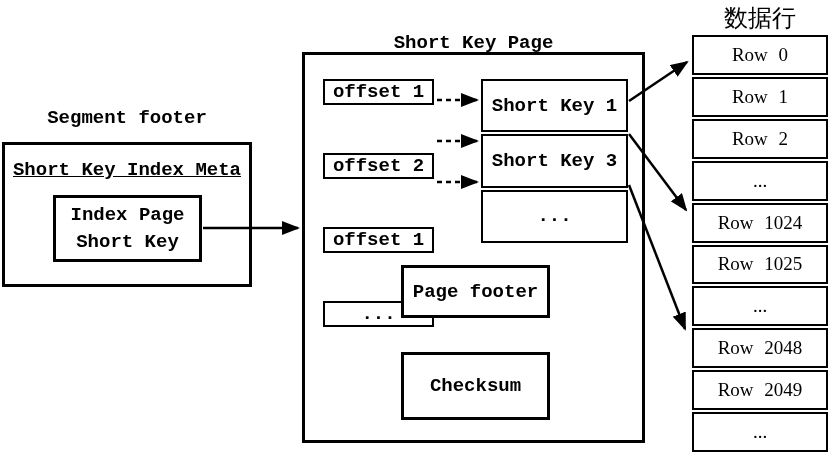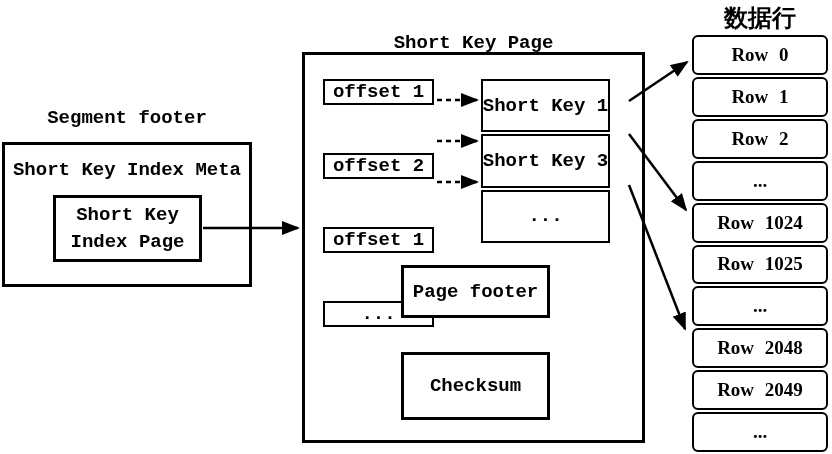--- a/index.html
+++ b/index.html
@@ -41,64 +41,63 @@
     border: 2px solid #000000;
     background: #ffffff;
     display: flex;
     align-items: center;
     justify-content: center;
     font-size: 19px;
     white-space: nowrap;
   }
   .serif-font {
     font-family: "Liberation Serif", "DejaVu Serif", serif;
-    font-weight: bold;
+    font-weight: normal;
     word-spacing: 6px;
-    border-radius: 6px;
   }
   .cjk-label {
     font-family: "Liberation Serif", "DejaVu Serif", serif;
-    font-weight: bold;
+    font-weight: normal;
     font-size: 24px;
   }
   svg.overlay {
     position: absolute;
     left: 0; top: 0;
     width: 832px; height: 454px;
     pointer-events: none;
   }
 </style>
 </head>
 <body>
 
 <div id="stage">
 
   <div class="label" style="left:2px; top:107px; width:250px;">Segment footer</div>
 
   <div class="box" style="left:2px; top:142px; width:250px; height:145px;"></div>
 
-  <div class="label" style="left:2px; top:159px; width:250px;">Short Key Index Meta</div>
+  <div class="label" style="left:2px; top:159px; width:250px;text-decoration:underline;">Short Key Index Meta</div>
 
   <div class="box two-line" style="left:53px; top:195px; width:149px; height:67px;">
+    <span>Index Page</span>
     <span>Short Key</span>
-    <span>Index Page</span>
   </div>
 
   <div class="label" style="left:302px; top:32px; width:343px;">Short Key Page</div>
 
   <div class="box" style="left:302px; top:52px; width:343px; height:391px;"></div>
 
   <div class="cells" style="left:323px; top:79px; width:111px; height:164px;gap:48px;">
     <div class="cell">offset 1</div>
     <div class="cell">offset 2</div>
     <div class="cell">offset 1</div>
     <div class="cell">...</div>
   </div>
 
-  <div class="cells" style="left:481px; top:79px; width:129px; height:164px;">
+  <div class="cells" style="left:481px; top:79px; width:147px; height:164px;">
     <div class="cell">Short Key 1</div>
     <div class="cell">Short Key 3</div>
     <div class="cell">...</div>
   </div>
 
   <div class="box" style="left:401px; top:265px; width:149px; height:53px;">Page footer</div>
 
   <div class="box" style="left:401px; top:352px; width:149px; height:68px;">Checksum</div>
 
   <div class="label cjk-label" style="left:692px; top:2px; width:136px;">数据行</div>

